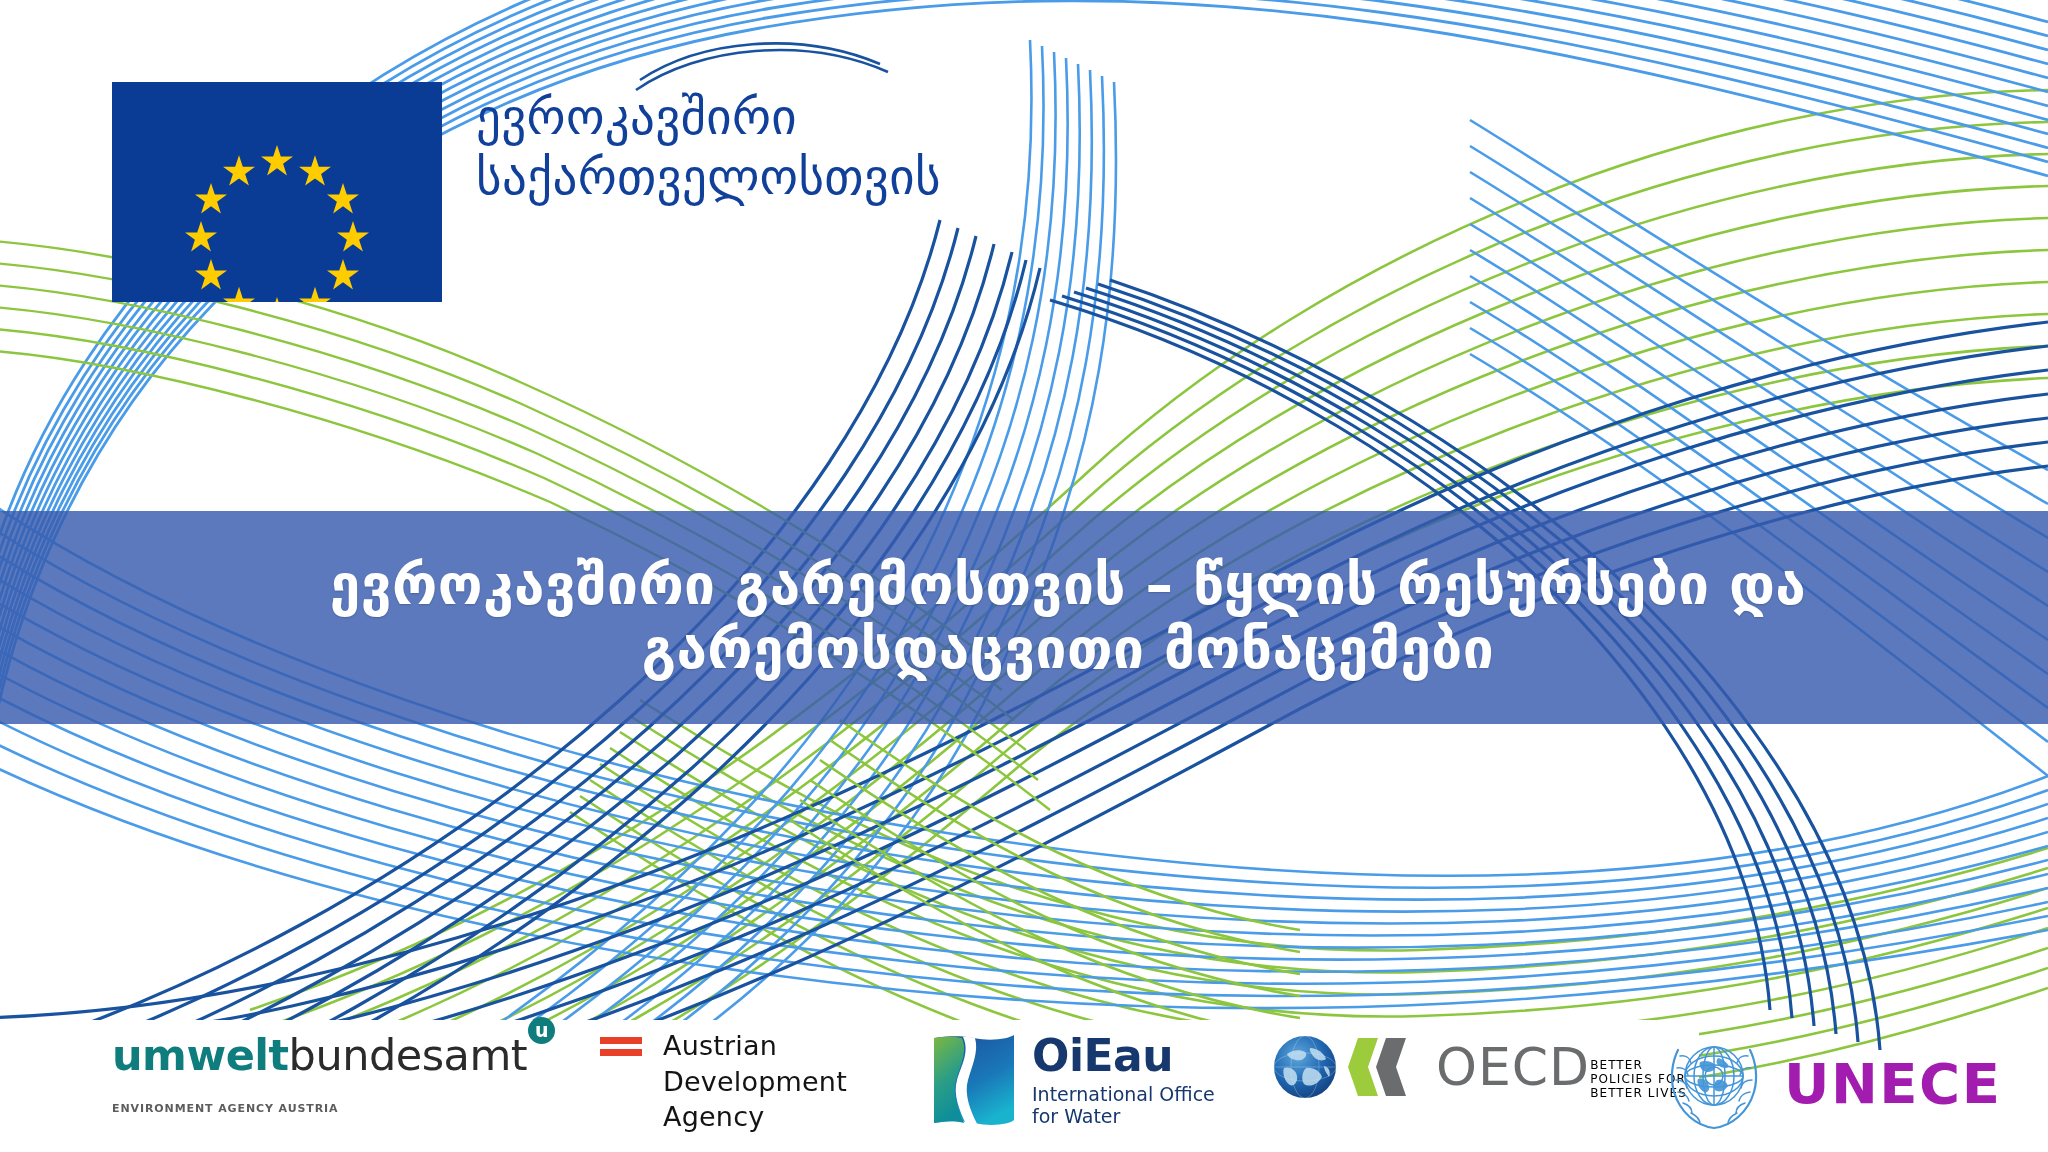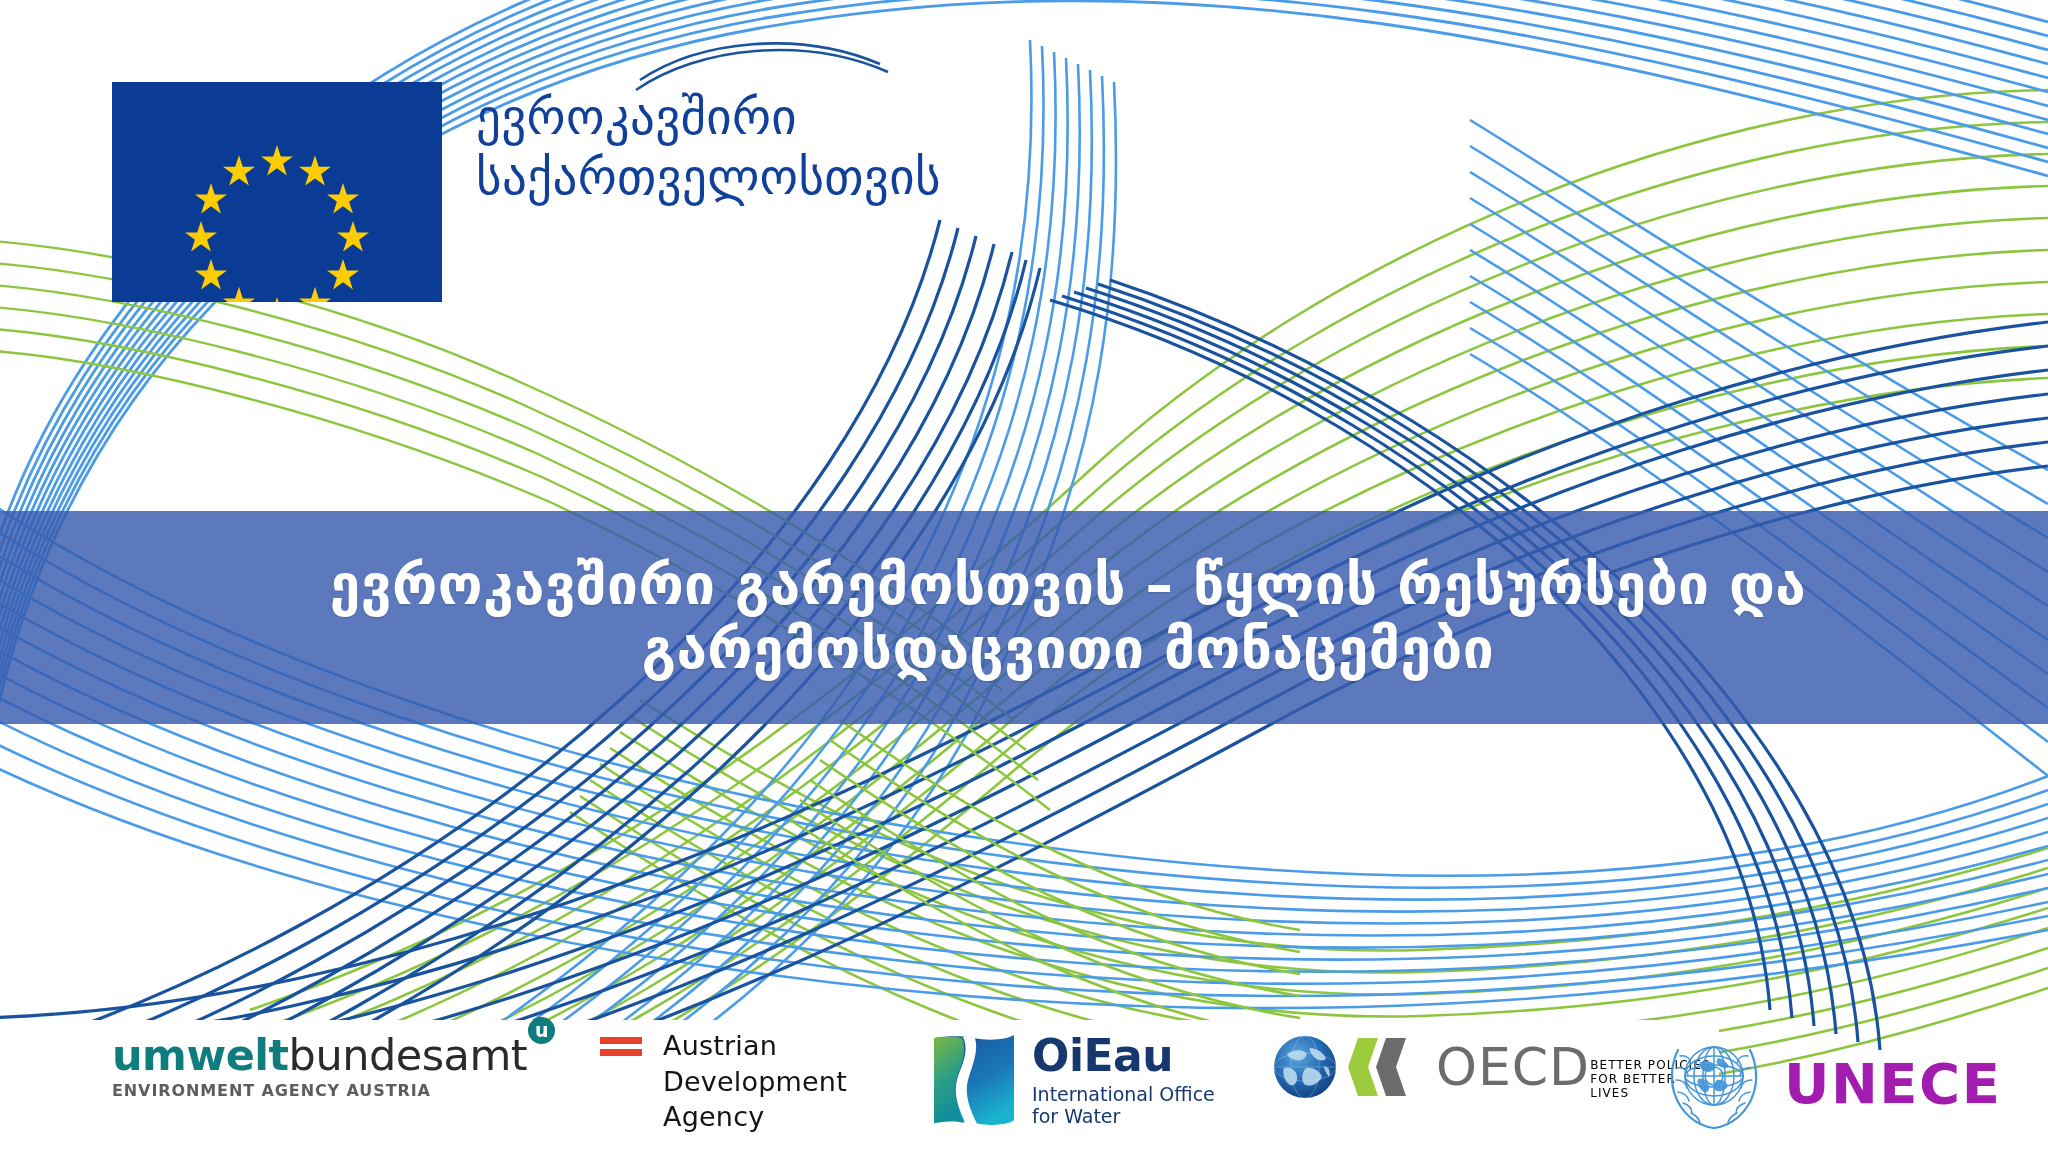--- a/index.html
+++ b/index.html
@@ -99,21 +99,20 @@
   #footer-strip {
     position: absolute;
     left: 0;
     bottom: 0;
     width: 1699px;
     height: 132px;
     background: #ffffff;
     z-index: 6;
     display: flex;
     align-items: center;
-    padding-left: 20px;
   }
   .footer-logo {
     position: absolute;
     display: flex;
     align-items: center;
   }
 
   
   #logo-uba { left: 112px; top: 14px; }
   #uba-wordmark {
@@ -135,25 +134,25 @@
     font-weight: 700;
     text-align: center;
     line-height: 27px;
     vertical-align: super;
     position: relative;
     top: -18px;
     margin-left: 1px;
   }
   #uba-sub {
     font-family: "DejaVu Sans", "Liberation Sans", sans-serif;
-    font-size: 16px;
+    font-size: 11px;
     font-weight: 700;
     color: #5D5D5F;
     letter-spacing: 0.9px;
-    margin-top: 4px;
+    margin-top: 25px;
   }
 
   
   #logo-ada { left: 600px; top: 8px; align-items: flex-start; }
   #ada-flag { margin-top: 9px; margin-right: 21px; flex: 0 0 auto; }
   #ada-flag div { width: 42px; height: 7px; }
   #ada-red-top { background: #E8412A; }
   #ada-white-mid { background: #ffffff; height: 5px !important; }
   #ada-red-bot { background: #E8412A; }
   #ada-text {

